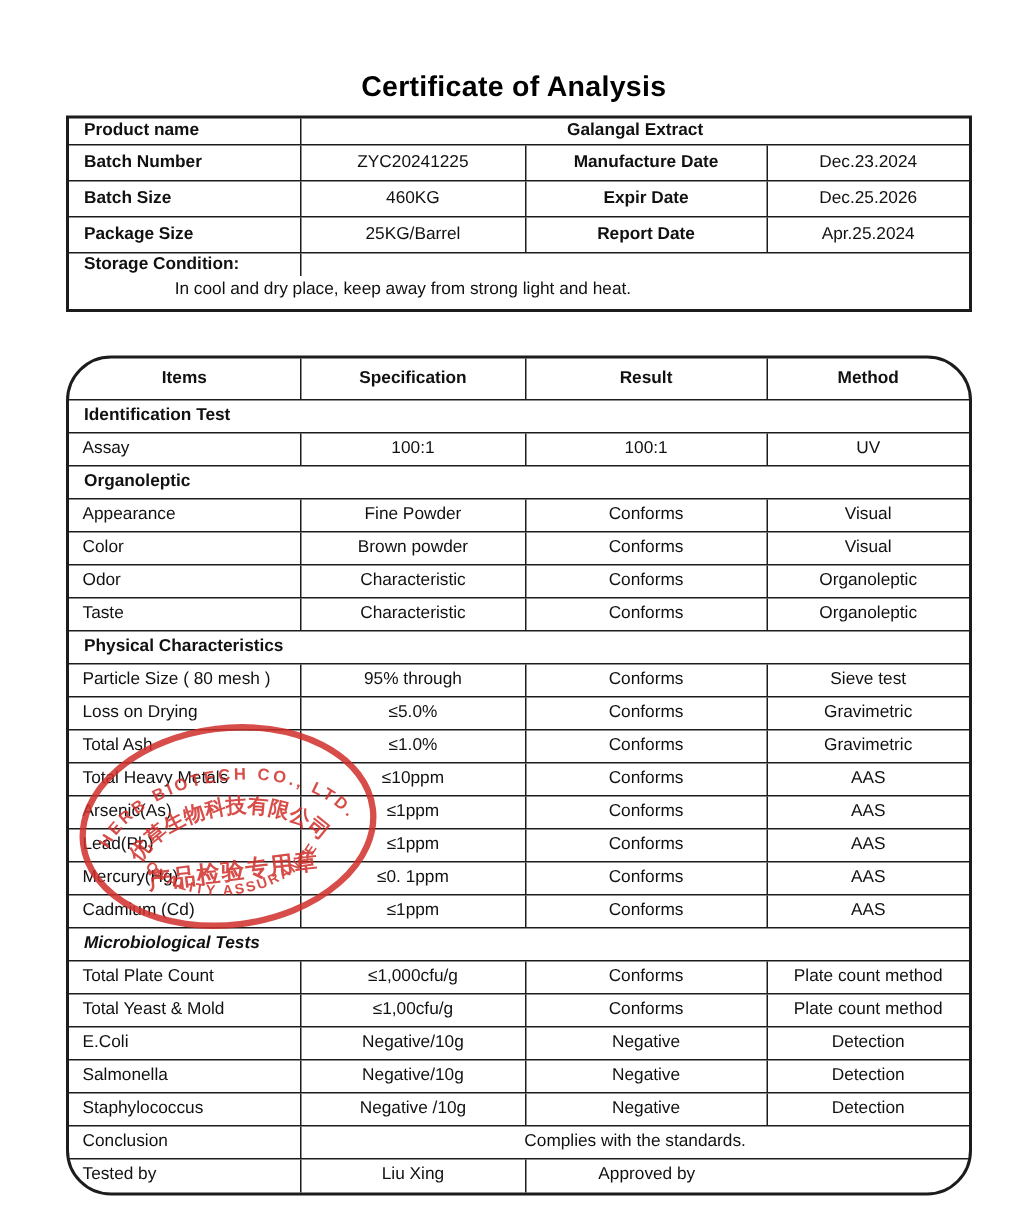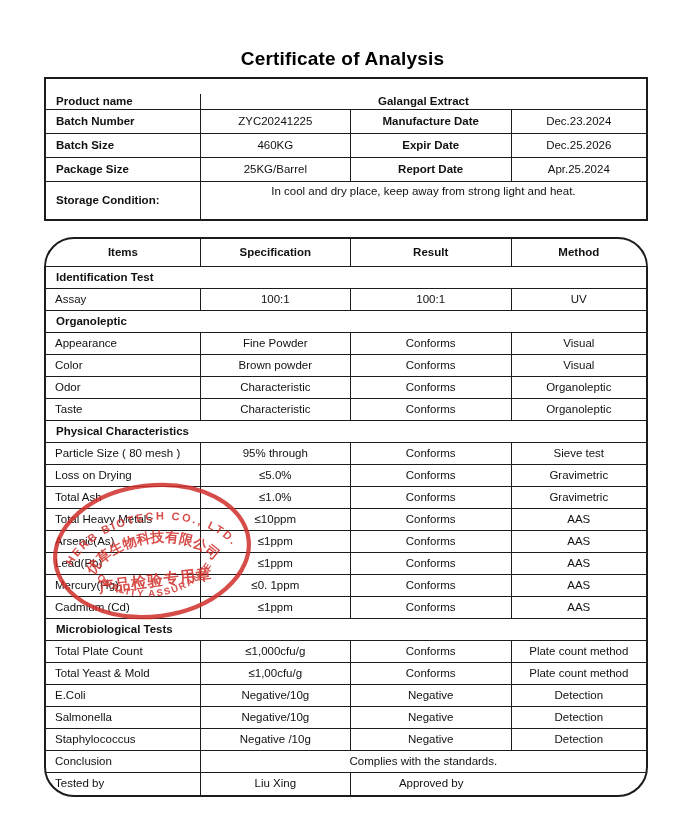--- a/index.html
+++ b/index.html
@@ -33,21 +33,21 @@
     padding:1px 4px;text-align:center;
   }
   .cell:last-child{border-right:none;}
   .c1{width:25.8%;} .c2{width:25.0%;} .c3{width:26.8%;text-align:right;} .c4{width:22.4%;}
   .c-rest{width:74.2%;}
   .lbl{justify-content:flex-start;text-align:left;font-weight:bold;padding-left:10px;}
   .item{justify-content:flex-start;text-align:left;font-weight:normal;padding-left:9px;}
   .bold{font-weight:bold;}
   .section .cell{font-weight:bold;justify-content:flex-start;text-align:left;padding-left:10px;}
   
-  .h-product{height:31px;align-items:flex-end;} .h-info{height:24px;} .h-storage{height:37px;}
+  .h-product{height:18px;} .h-info{height:24px;} .h-storage{height:37px;flex-direction:column;}
   .h-head{height:28px;} .h-data{height:22px;}
   .storage-val{align-items:flex-start;padding-top:3px;font-weight:normal;}
   
   .stamp{
     position:absolute;left:46px;top:477px;width:212px;height:148px;
     transform:rotate(-7deg);
     opacity:0.85;
     pointer-events:none;
   }
 </style>
@@ -176,21 +176,21 @@
           <div class="cell c3">Conforms</div>
           <div class="cell c4">AAS</div>
         </div>
         <div class="row h-data">
           <div class="cell c1 item">Cadmium (Cd)</div>
           <div class="cell c2">≤1ppm</div>
           <div class="cell c3">Conforms</div>
           <div class="cell c4">AAS</div>
         </div>
         <div class="row h-data section">
-          <div class="cell c-full" style="width: 100%;">Microbiological Tests</div>
+          <div class="cell c-full" style="width: 100%; font-style: italic;">Microbiological Tests</div>
         </div>
         <div class="row h-data">
           <div class="cell c1 item">Total Plate Count</div>
           <div class="cell c2">≤1,000cfu/g</div>
           <div class="cell c3">Conforms</div>
           <div class="cell c4">Plate count method</div>
         </div>
         <div class="row h-data">
           <div class="cell c1 item">Total Yeast &amp; Mold</div>
           <div class="cell c2">≤1,00cfu/g</div>

